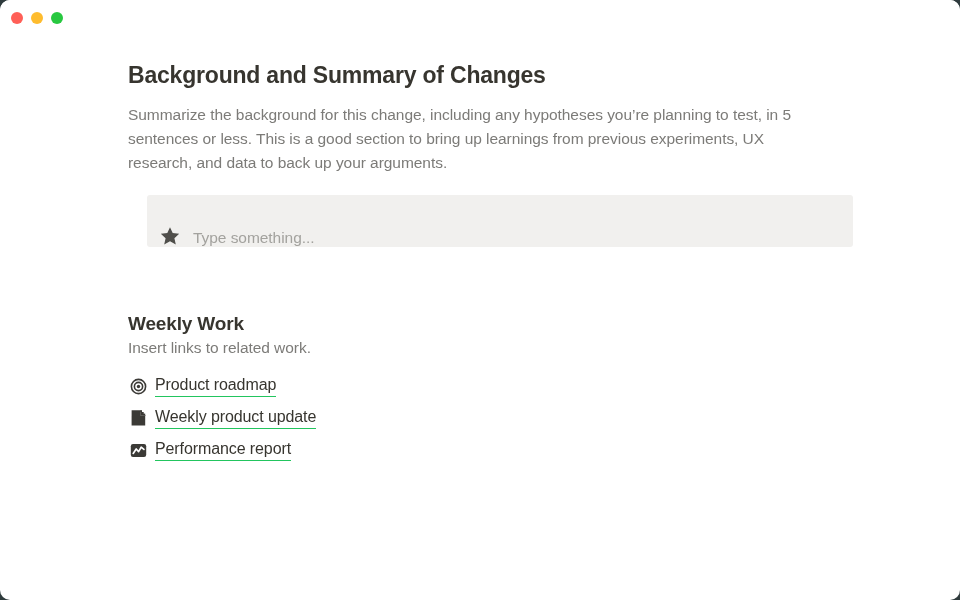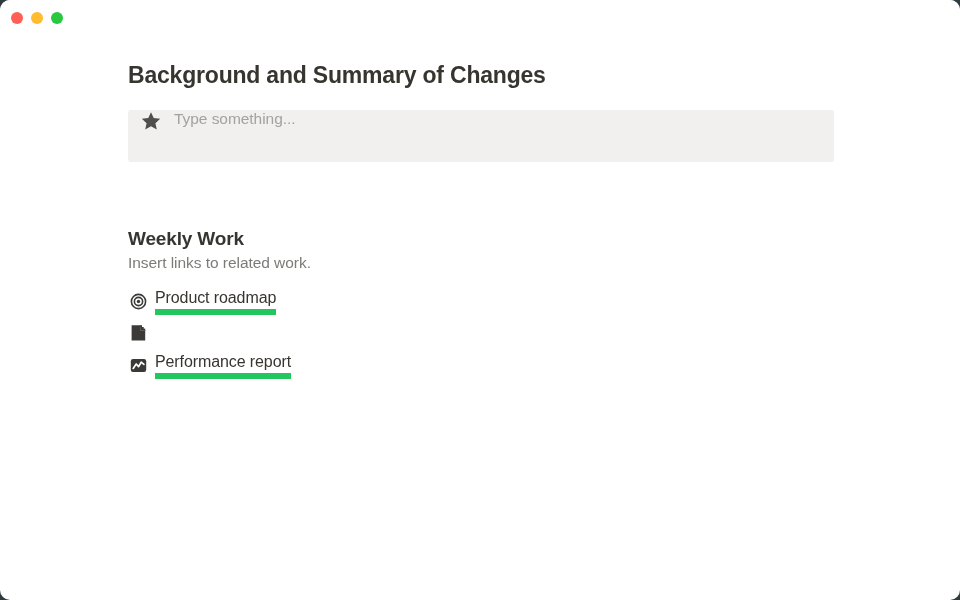--- a/index.html
+++ b/index.html
@@ -75,23 +75,24 @@
   }
 
   
   .input-field {
     margin-top: 20px;
     width: 706px;
     height: 52px;
     background: #f1f0ee;
     border-radius: 3px;
     display: flex;
-    align-items: flex-start;
+    align-items: flex-end;
     padding-left: 12px;
     cursor: text;
+    margin-left: 19px;
   }
   .star-icon {
     width: 22px;
     height: 22px;
     flex: 0 0 22px;
     display: block;
     margin-right: 12px;
   }
   .star-icon svg { display: block; }
   .placeholder {
@@ -136,21 +137,21 @@
     margin-right: 7px;
     display: flex;
     align-items: center;
     justify-content: center;
   }
   .link-icon svg { display: block; }
   .link-label {
     font-size: 16px;
     color: #37352f;
     letter-spacing: -0.1px;
-    border-bottom: 6px solid #22c55e;
+    border-bottom: 1px solid #22c55e;
     padding-bottom: 1px;
     line-height: 20px;
   }
 </style>
 </head>
 <body>
 
 <div class="window">
 
   <div class="titlebar">
@@ -158,20 +159,21 @@
       <span class="light close"></span>
       <span class="light minimize"></span>
       <span class="light zoom"></span>
     </div>
   </div>
 
   <div class="doc">
 
     <h1 class="section-title">Background and Summary of Changes</h1>
 
+    <p class="section-desc">Summarize the background for this change, including any hypotheses you’re planning to test, in 5 sentences or less.  This is a good section to bring up learnings from previous experiments, UX research, and data to back up your arguments.</p>
 
     <div class="input-field">
       <span class="star-icon">
         <svg width="22" height="22" viewBox="0 0 22 22" aria-hidden="true">
           <polygon points="11,2.2 13.7,8.1 20.2,8.8 15.4,13.2 16.8,19.6 11,16.3 5.2,19.6 6.6,13.2 1.8,8.8 8.3,8.1" fill="#504f4b"></polygon>
         </svg>
       </span>
       <span class="placeholder">Type something...</span>
     </div>
 
@@ -197,20 +199,21 @@
           <span class="link-icon">
             <svg width="17" height="18" viewBox="0 0 17 18" aria-hidden="true">
               <path d="M1.6 1.2 H10.2 L15.2 6.2 V16.6 H1.6 Z" fill="#3b3a36"></path>
               <path d="M10.2 1.2 V6.2 H15.2 Z" fill="#ffffff"></path>
               <path d="M10.2 1.2 L15.2 6.2 H10.2 Z" fill="#3b3a36"></path>
               <rect x="10.2" y="1.2" width="1.8" height="1.8" fill="#3b3a36"></rect>
               <rect x="12.0" y="3.0" width="1.7" height="1.7" fill="#3b3a36"></rect>
               <rect x="13.6" y="4.6" width="1.6" height="1.6" fill="#3b3a36"></rect>
             </svg>
           </span>
+          <span class="link-label">Weekly product update</span>
         </li>
 
         <li class="link-item">
           <span class="link-icon">
             <svg width="17" height="17" viewBox="0 0 17 17" aria-hidden="true">
               <rect x="0.8" y="2.0" width="15.4" height="13.0" rx="2.2" fill="#3b3a36"></rect>
               <polyline points="3.2,11.4 6.2,7.0 8.6,9.6 11.2,5.2 13.9,7.4" fill="none" stroke="#ffffff" stroke-width="1.7" stroke-linejoin="round" stroke-linecap="round"></polyline>
             </svg>
           </span>
           <span class="link-label">Performance report</span>

